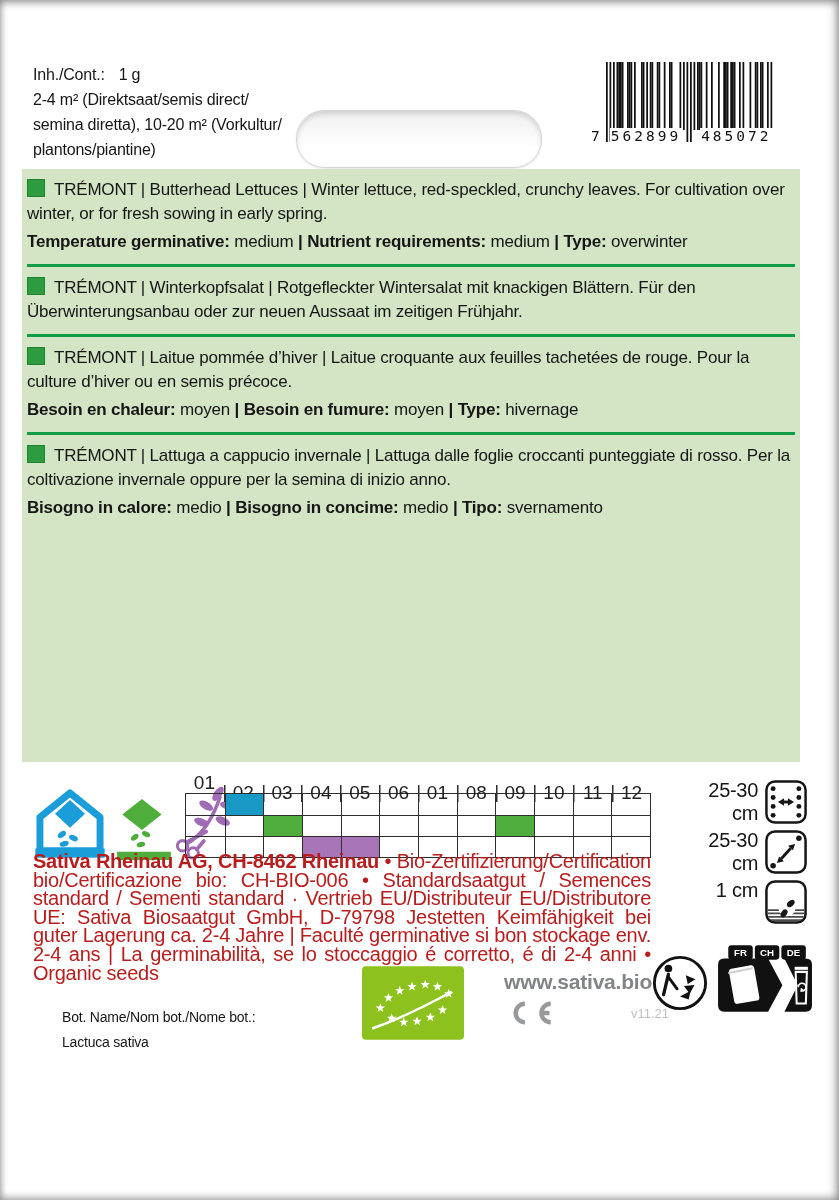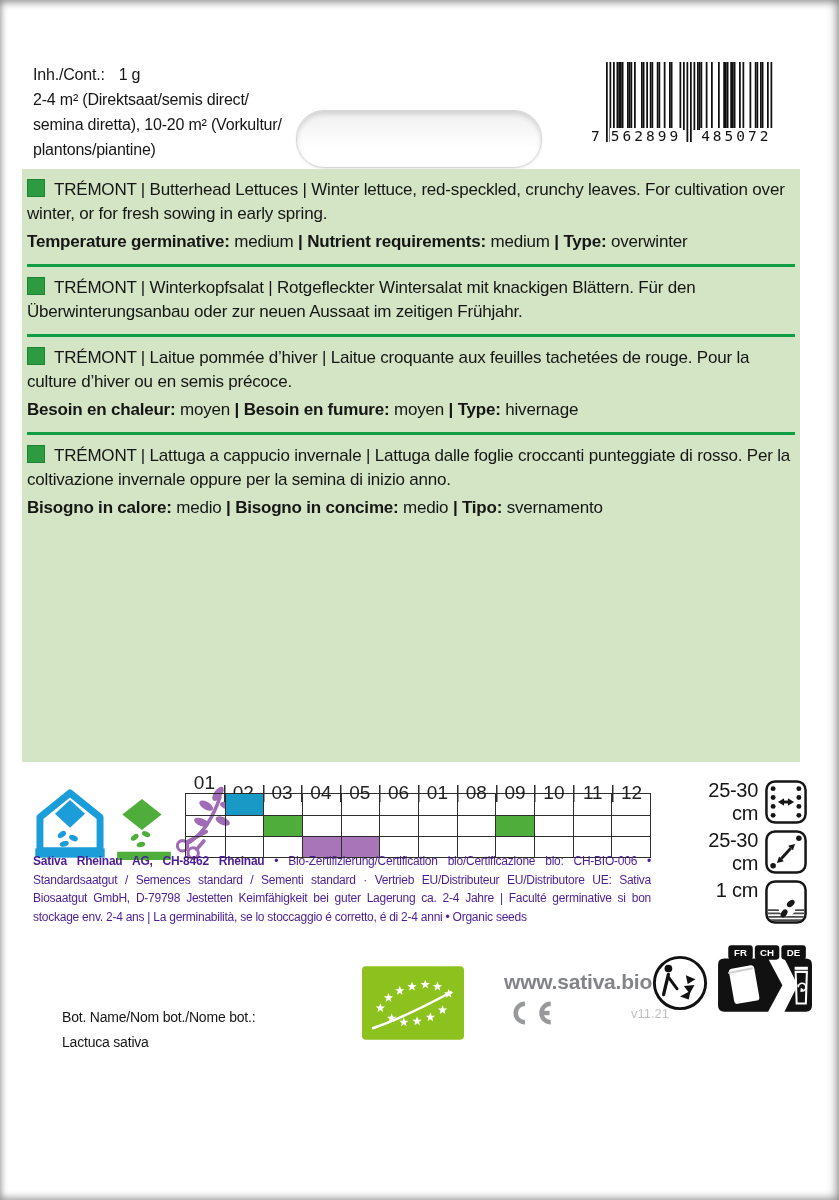--- a/index.html
+++ b/index.html
@@ -46,22 +46,22 @@
   .cal-cell:nth-child(n+13){border-top:1.5px solid #2e2e2e;}
   
   .sow-icons{position:absolute;left:33px;top:782px;width:188px;height:78px;}
   .sow-icons svg{position:absolute;bottom:0;}
   
   .spacing{position:absolute;left:688px;top:779px;}
   .spacing-row{display:flex;height:50px;}
   .spacing-label{width:70px;text-align:right;font-size:20px;letter-spacing:-.3px;color:#161616;}
   .spacing-icon{margin-left:7px;width:42px;height:46px;}
   
-  .address{position:absolute;left:33px;top:852px;width:618px;font-size:12px;line-height:18.6px;
-     text-align:justify;letter-spacing:-.25px;color:#4c1d95;}
+  .address{position:absolute;left:33px;top:852px;width:618px;font-size:20px;line-height:18.6px;
+     text-align:justify;letter-spacing:-.25px;color:#b91c1c;}
   .address b{font-weight:bold;}
   
   .bot-block{position:absolute;left:62px;top:1005px;font-size:14px;line-height:25px;letter-spacing:-.2px;}
   .bot-name{}
   .eu-logo{position:absolute;left:362px;top:966px;}
   .web-block{position:absolute;left:479px;top:970px;width:165px;margin-left:25px;}
   .website{font-size:21px;font-weight:bold;color:#828487;letter-spacing:-.2px;}
   .ce-row{display:flex;align-items:center;margin-top:6px;}
   .ce-mark{width:58px;height:26px;}
   .version{margin-left:auto;font-size:13px;color:#bfc1c3;}

